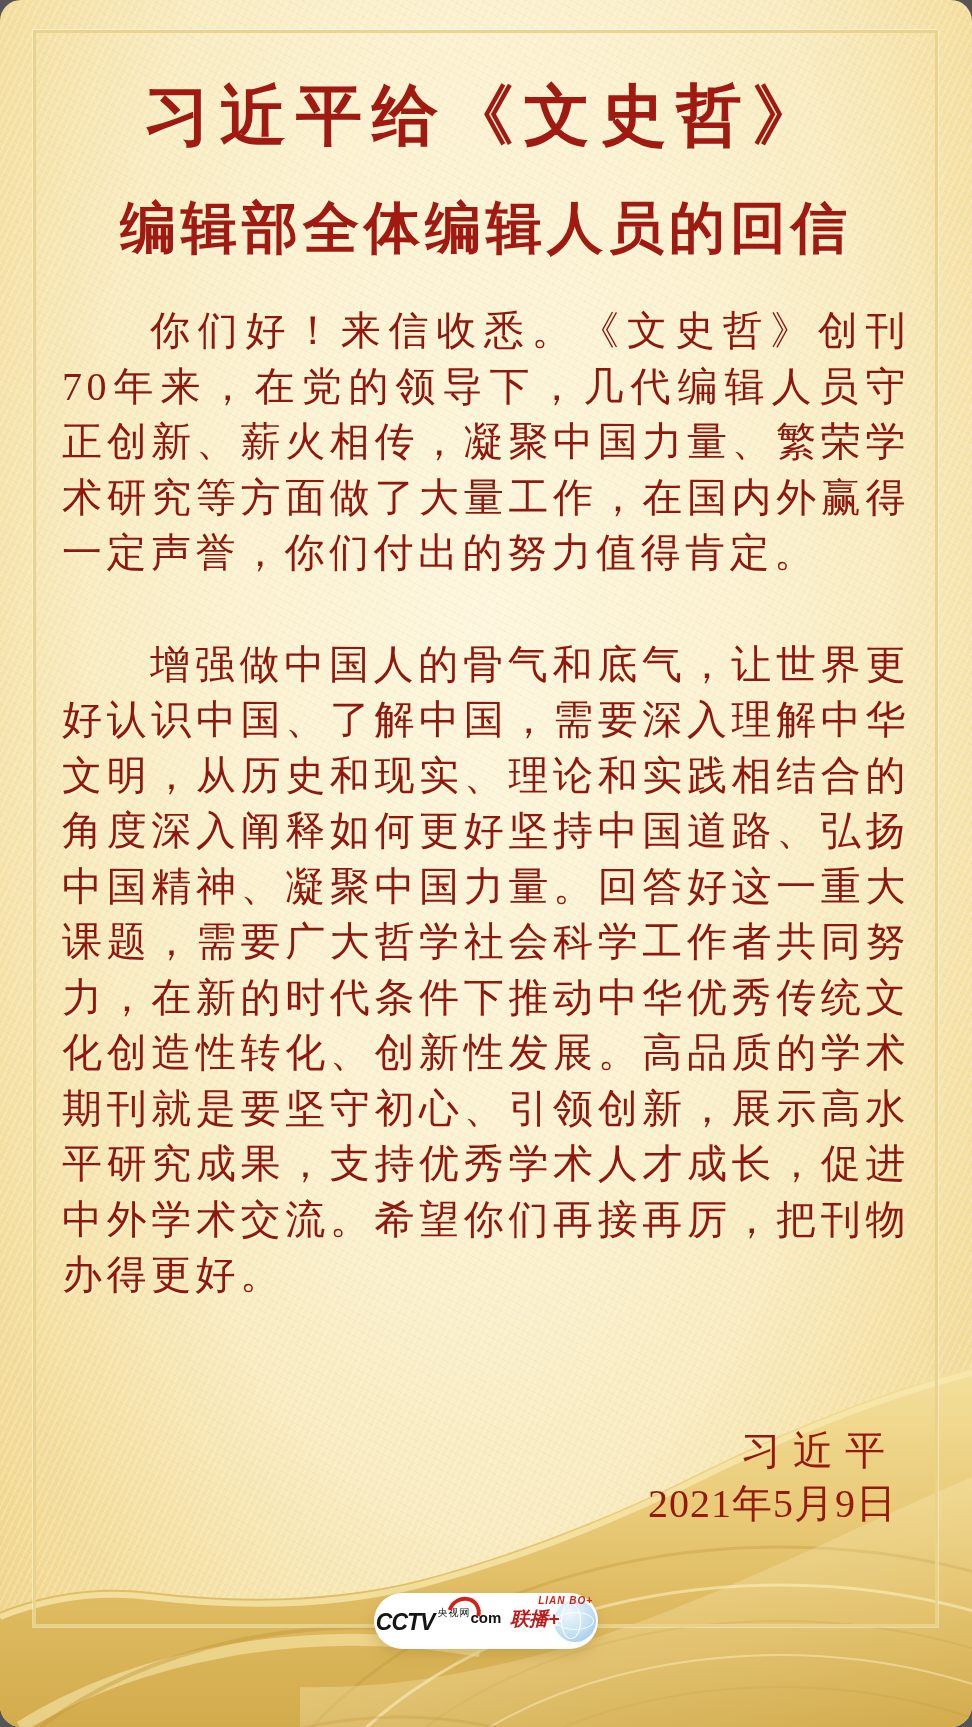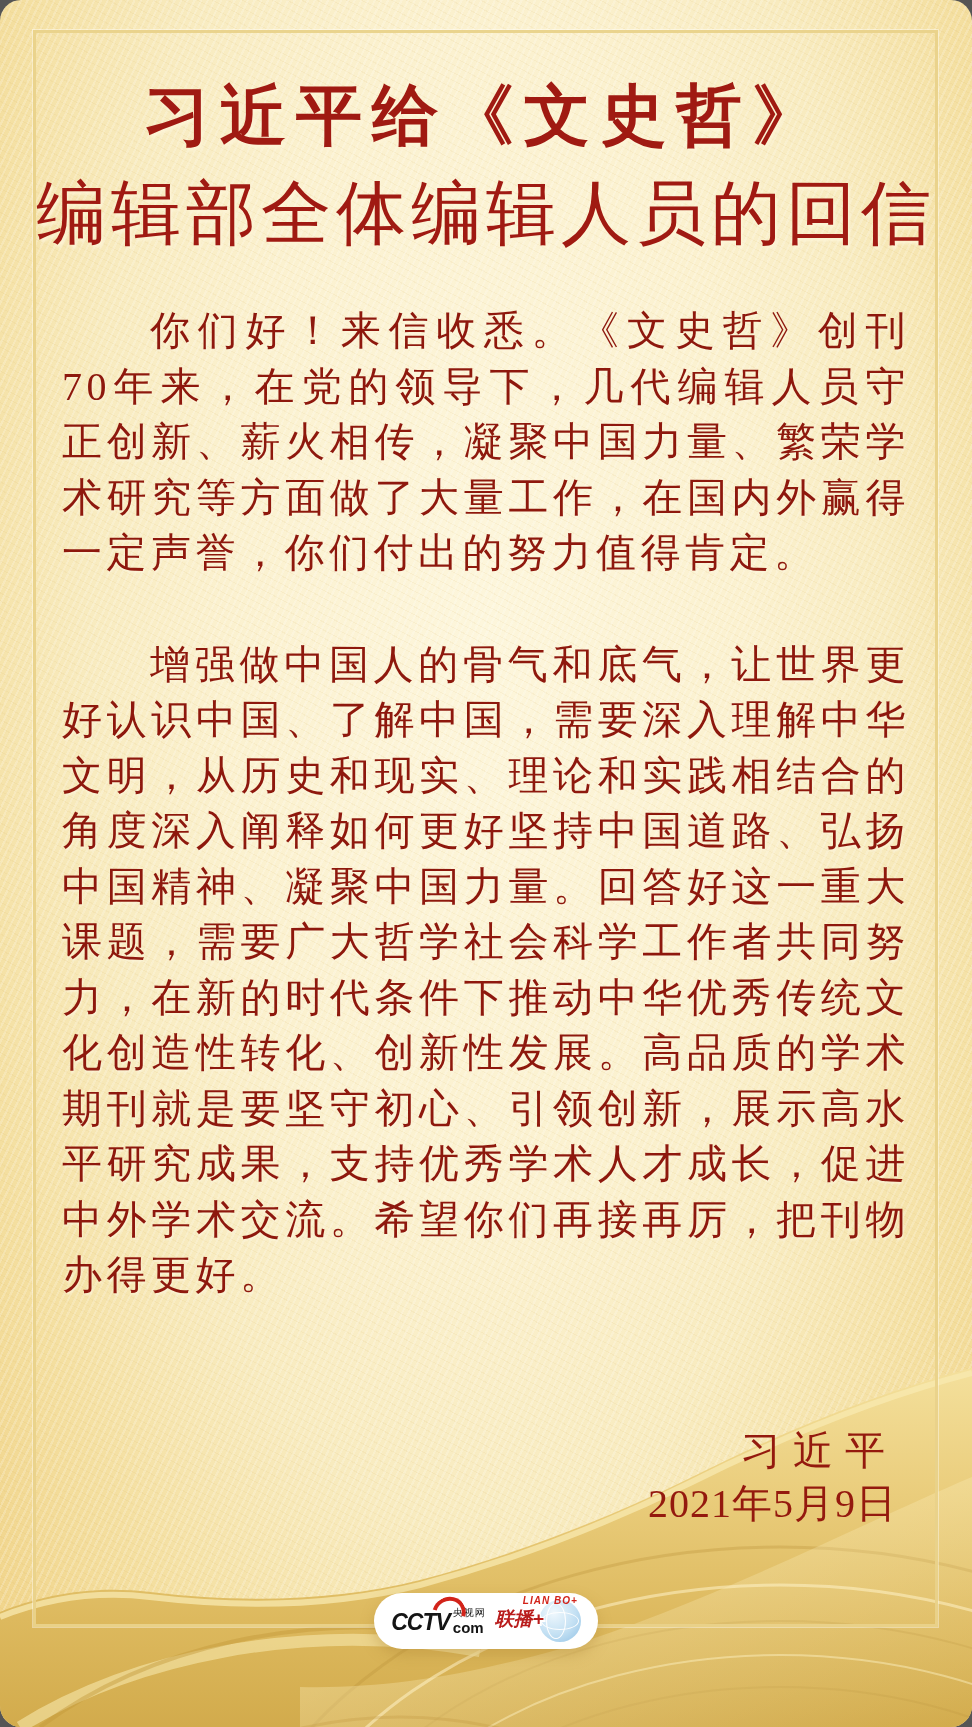--- a/index.html
+++ b/index.html
@@ -32,21 +32,21 @@
     border:3px solid rgba(233,210,138,.95);
     box-shadow:0 0 0 1px rgba(255,255,255,.40);
   }
   
   .title{position:absolute;z-index:5;top:78px;left:0;right:0;text-align:center;color:#a01a12;}
   .title .l1{
     font-size:66px;line-height:76px;font-weight:900;letter-spacing:10px;
     text-shadow:2px 3px 3px rgba(253,244,215,.95);
   }
   .title .l2{
-    font-size:70px;line-height:76px;font-weight:400;letter-spacing:5px;margin-top:22px;
+    font-size:56px;line-height:76px;font-weight:700;letter-spacing:5px;margin-top:36px;
     text-shadow:2px 3px 3px rgba(253,244,215,.95);
   }
   
   .letter{
     position:absolute;z-index:5;left:62px;width:848px;top:303px;
     color:#8e180d;font-size:40px;line-height:55.5px;
     text-shadow:1px 2px 2px rgba(252,245,220,.75);
   }
   .salutation{margin:0 0 42px 0;letter-spacing:3px;}
   .letter p{
@@ -71,21 +71,21 @@
   .cctv{position:relative;display:flex;align-items:flex-start;}
   .cctv-word{
     font-style:italic;font-weight:900;font-size:23px;color:#151515;
     letter-spacing:-1px;transform:scaleY(1.08);
   }
   .cctv-swoosh{
     position:absolute;right:20px;top:-11px;width:26px;height:24px;
     border:4px solid transparent;border-top-color:#d2231a;border-right-color:#d2231a;
     border-radius:50%;transform:rotate(-30deg);
   }
-  .cctv-col{display:flex;flex-direction:column;margin-left:3px;line-height:1;}
+  .cctv-col{display:flex;margin-left:3px;line-height:1;}
   .cctv-site{font-size:10px;color:#151515;letter-spacing:1px;}
   .cctv-com{font-size:15px;color:#151515;font-weight:bold;margin-top:2px;}
   .lianbo{position:relative;width:86px;height:46px;}
   .globe{
     position:absolute;right:0;top:2px;width:42px;height:42px;border-radius:50%;
     background:radial-gradient(circle at 35% 30%, #f0f8fd, #c3e0f3 55%, #8fc0e4);
   }
   .globe::before{
     content:"";position:absolute;left:7px;top:3px;width:18px;height:34px;
     border:1px solid rgba(255,255,255,.95);border-radius:50%;

